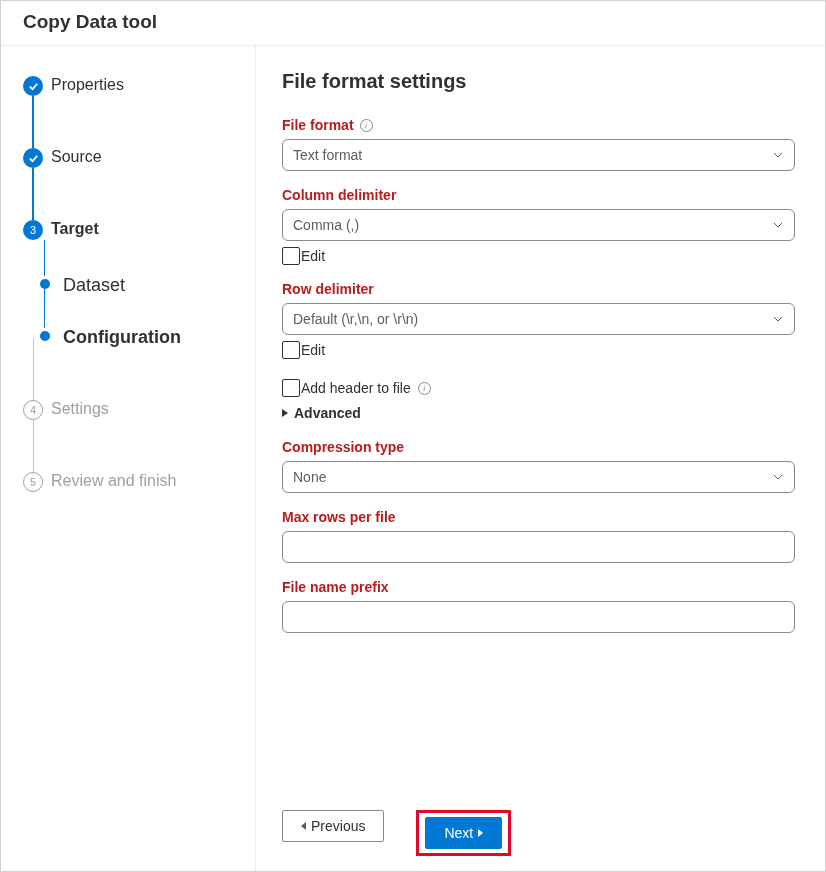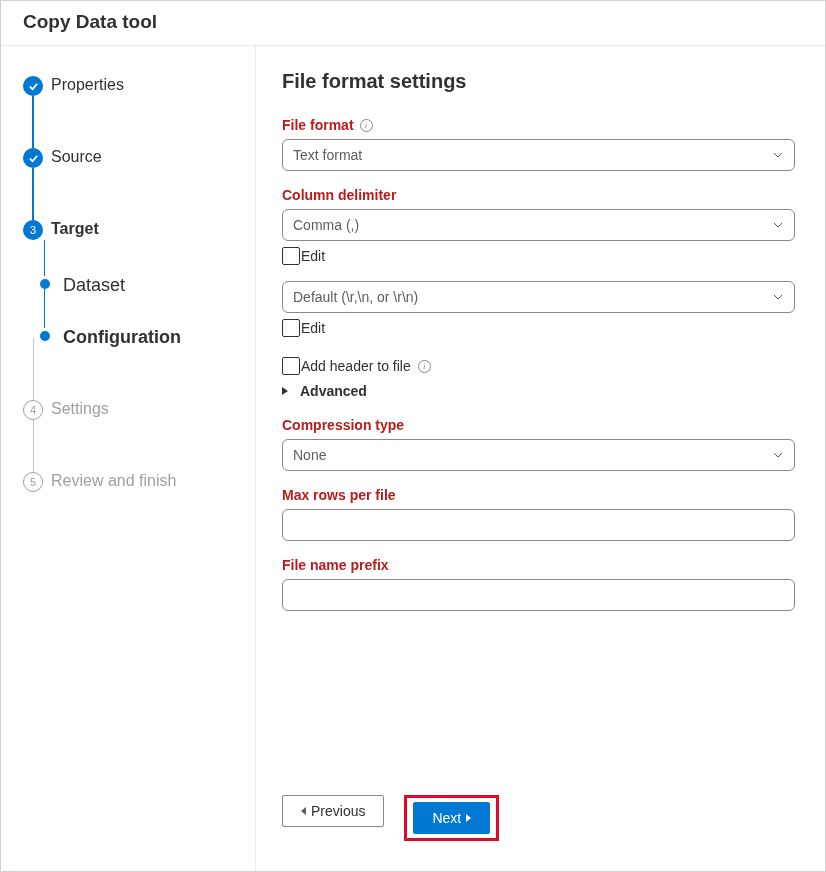--- a/index.html
+++ b/index.html
@@ -186,39 +186,39 @@
     background: #fff;
     cursor: pointer;
   }
   .check-label {
     font-size: 14px;
     color: #323130;
   }
   .advanced {
     display: flex;
     align-items: center;
-    gap: 12px;
+    gap: 6px;
     font-size: 14px;
     font-weight: 600;
     cursor: pointer;
     margin-top: 8px;
     margin-bottom: 18px;
   }
   .advanced .tri {
     width: 0; height: 0;
     border-top: 4px solid transparent;
     border-bottom: 4px solid transparent;
     border-left: 6px solid #323130;
   }
   
   .footer {
     margin-top: auto;
-    padding: 18px 0 30px;
-    display: flex;
-    gap: 20px;
+    padding: 18px 0 15px;
+    display: flex;
+    gap: 32px;
   }
   .btn {
     height: 32px;
     padding: 0 18px;
     border: 1px solid #8a8886;
     border-radius: 2px;
     background: #fff;
     font-size: 14px;
     display: flex;
     align-items: center;
@@ -343,20 +343,23 @@
               <path d="M2 4 L6 8 L10 4" stroke="currentColor" stroke-width="1" fill="none"></path>
             </svg>
         </div>
         <div class="checkbox-row">
           <div class="checkbox"></div>
           <span class="check-label">Edit</span>
         </div>
       </div>
 
       <div class="form-group">
+        <div class="label-row">
+          <span class="form-label">Row delimiter</span>
+        </div>
         <div class="select">
           <span>Default (\r,\n, or \r\n)</span>
           <svg class="chev" viewBox="0 0 12 12">
               <path d="M2 4 L6 8 L10 4" stroke="currentColor" stroke-width="1" fill="none"></path>
             </svg>
         </div>
         <div class="checkbox-row">
           <div class="checkbox"></div>
           <span class="check-label">Edit</span>
         </div>

